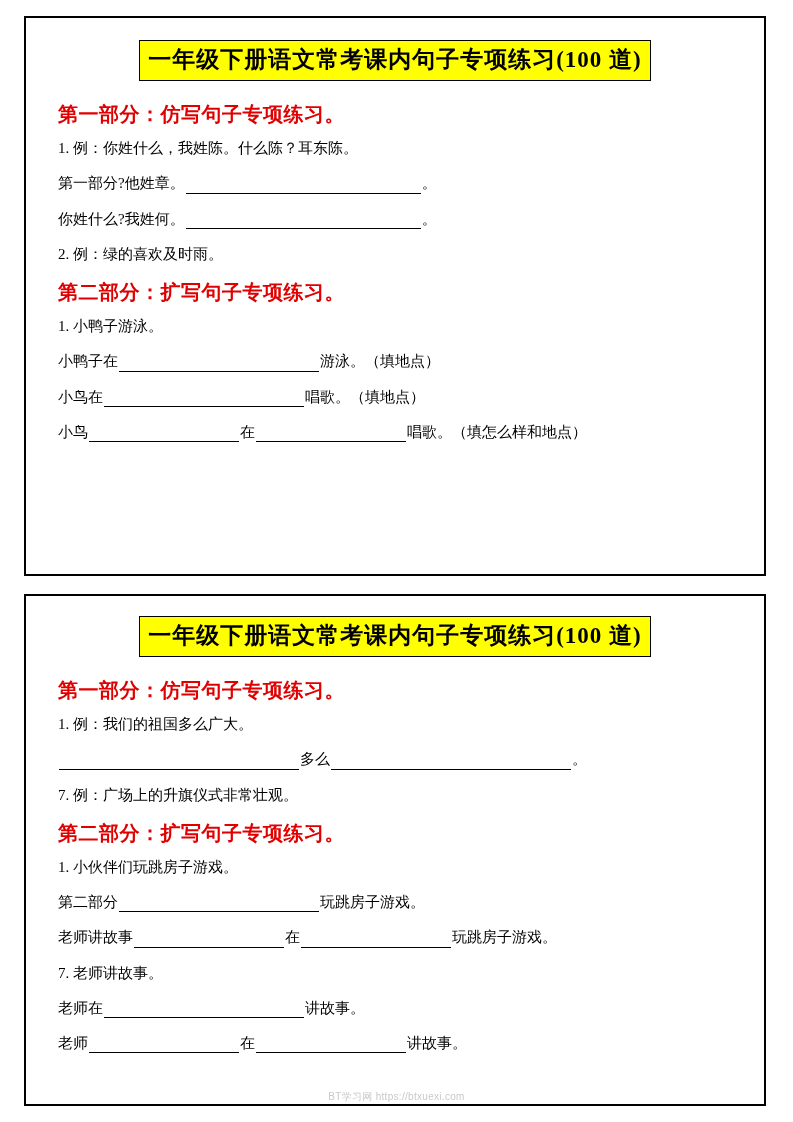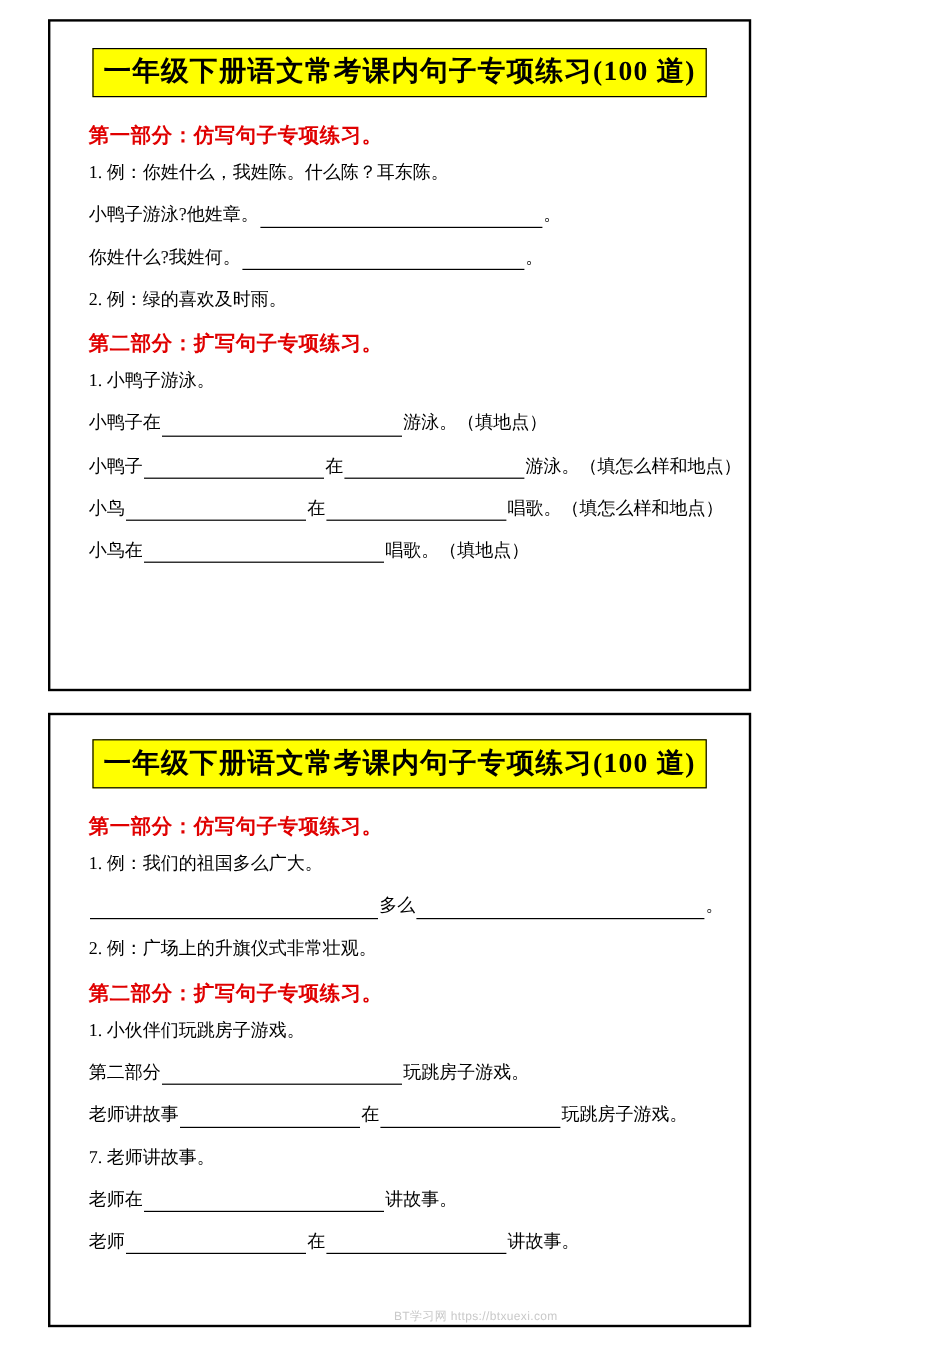--- a/index.html
+++ b/index.html
@@ -15,22 +15,22 @@
     overflow: hidden;
   }
   .page {
     position: absolute;
     left: 0; top: 0;
     width: 793px;
     height: 1122px;
   }
   .card {
     position: absolute;
-    left: 40px;
-    width: 586px;
+    left: 24px;
+    width: 742px;
     border: 2px solid #000000;
     box-sizing: border-box;
     background: #ffffff;
   }
   #card-1 { top: 16px; height: 560px; }
   #card-2 { top: 594px; height: 512px; }
 
   .title-wrap {
     text-align: center;
     margin-top: 22px;
@@ -47,21 +47,21 @@
     letter-spacing: 1px;
     padding: 3px 8px 5px 8px;
     font-family: "Liberation Serif", "DejaVu Serif", serif;
   }
   .body {
     padding: 4px 30px 0 32px;
   }
   .section-head {
     color: #e00000;
     font-weight: bold;
-    font-size: 17px;
+    font-size: 20px;
     margin: 12px 0 10px 0;
     letter-spacing: 0.5px;
   }
   .line {
     font-size: 15px;
     color: #000000;
     margin: 0 0 15px 0;
     line-height: 1.35;
     white-space: nowrap;
   }
@@ -90,45 +90,44 @@
 <div class="page">
 
   <div class="card" id="card-1">
     <div class="title-wrap">
       <span class="title">一年级下册语文常考课内句子专项练习(100 道)</span>
     </div>
     <div class="body">
       <div class="section-head">第一部分：仿写句子专项练习。</div>
       <div class="lines">
           <div class="line"><span>1. 例：你姓什么，我姓陈。什么陈？耳东陈。</span></div>
-          <div class="line"><span>小鸭子游泳?他姓章。</span><span class="blank" style="width: 235px;"></span><span>。</span></div>
+          <div class="line"><span>第一部分?他姓章。</span><span class="blank" style="width: 235px;"></span><span>。</span></div>
           <div class="line"><span>你姓什么?我姓何。</span><span class="blank" style="width: 235px;"></span><span>。</span></div>
           <div class="line"><span>2. 例：绿的喜欢及时雨。</span></div>
         </div>
       <div class="section-head">第二部分：扩写句子专项练习。</div>
       <div class="lines">
           <div class="line"><span>1. 小鸭子游泳。</span></div>
           <div class="line"><span>小鸭子在</span><span class="blank" style="width: 200px;"></span><span>游泳。（填地点）</span></div>
-          <div class="line"><span>小鸭子</span><span class="blank" style="width: 150px;"></span><span>在</span><span class="blank" style="width: 150px;"></span><span>游泳。（填怎么样和地点）</span></div>
+          <div class="line"><span>小鸟在</span><span class="blank" style="width: 200px;"></span><span>唱歌。（填地点）</span></div>
           <div class="line"><span>小鸟</span><span class="blank" style="width: 150px;"></span><span>在</span><span class="blank" style="width: 150px;"></span><span>唱歌。（填怎么样和地点）</span></div>
-          <div class="line"><span>小鸟在</span><span class="blank" style="width: 200px;"></span><span>唱歌。（填地点）</span></div>
         </div>
     </div>
   </div>
 
   <div class="card" id="card-2">
     <div class="title-wrap">
       <span class="title">一年级下册语文常考课内句子专项练习(100 道)</span>
     </div>
     <div class="body">
       <div class="section-head">第一部分：仿写句子专项练习。</div>
       <div class="lines">
           <div class="line"><span>1. 例：我们的祖国多么广大。</span></div>
           <div class="line"><span class="blank" style="width: 240px;"></span><span>多么</span><span class="blank" style="width: 240px;"></span><span>。</span></div>
-          <div class="line"><span>2. 例：广场上的升旗仪式非常壮观。</span></div>
+          <div class="line"><span>7. 例：广场上的升旗仪式非常壮观。</span></div>
         </div>
       <div class="section-head">第二部分：扩写句子专项练习。</div>
       <div class="lines">
           <div class="line"><span>1. 小伙伴们玩跳房子游戏。</span></div>
           <div class="line"><span>第二部分</span><span class="blank" style="width: 200px;"></span><span>玩跳房子游戏。</span></div>
           <div class="line"><span>老师讲故事</span><span class="blank" style="width: 150px;"></span><span>在</span><span class="blank" style="width: 150px;"></span><span>玩跳房子游戏。</span></div>
           <div class="line"><span>7. 老师讲故事。</span></div>
           <div class="line"><span>老师在</span><span class="blank" style="width: 200px;"></span><span>讲故事。</span></div>
           <div class="line"><span>老师</span><span class="blank" style="width: 150px;"></span><span>在</span><span class="blank" style="width: 150px;"></span><span>讲故事。</span></div>
         </div>

